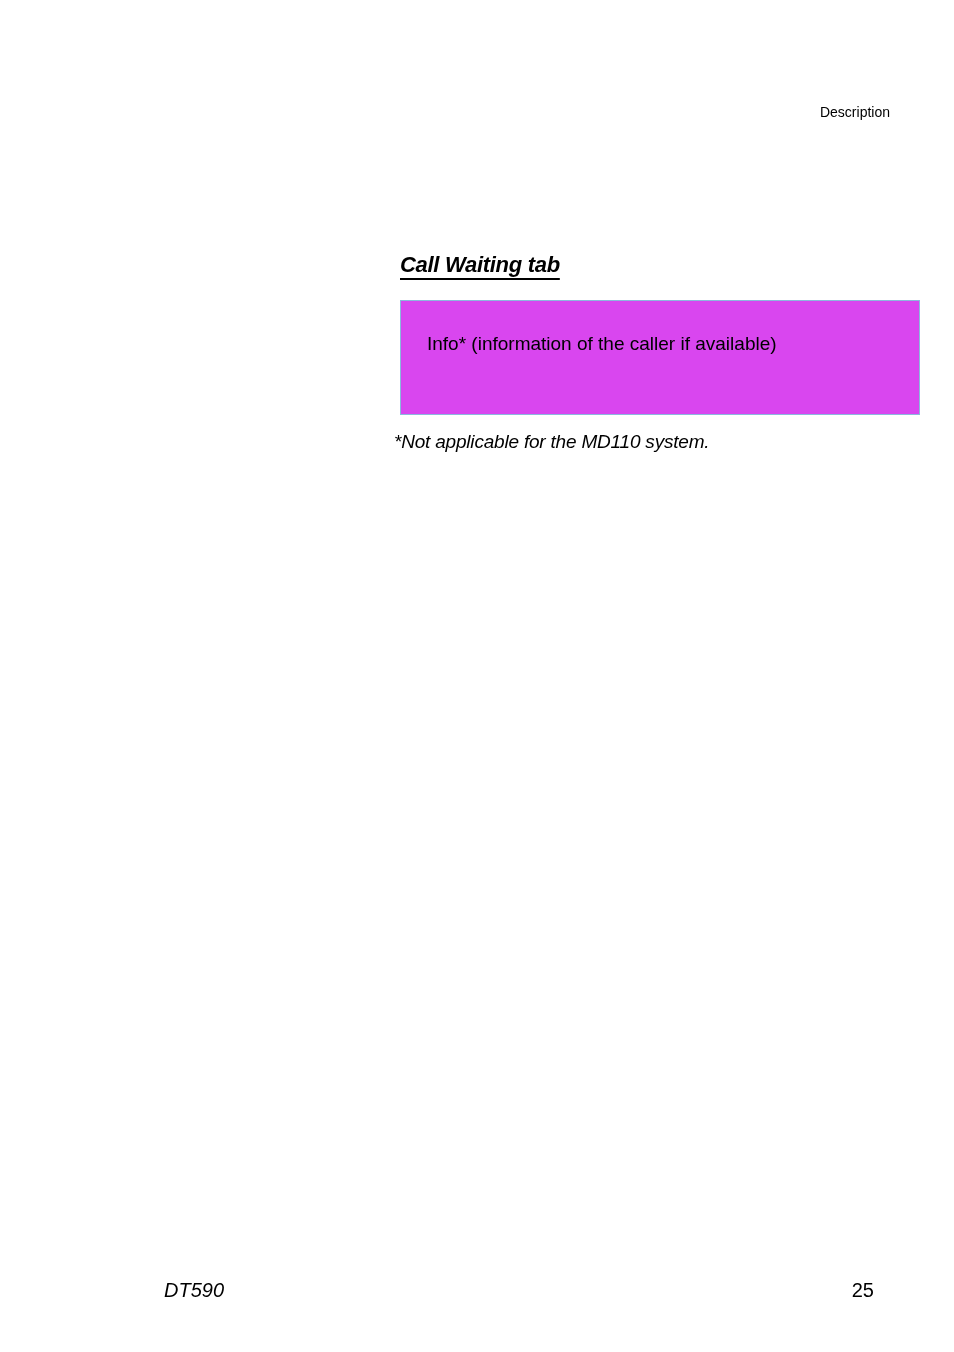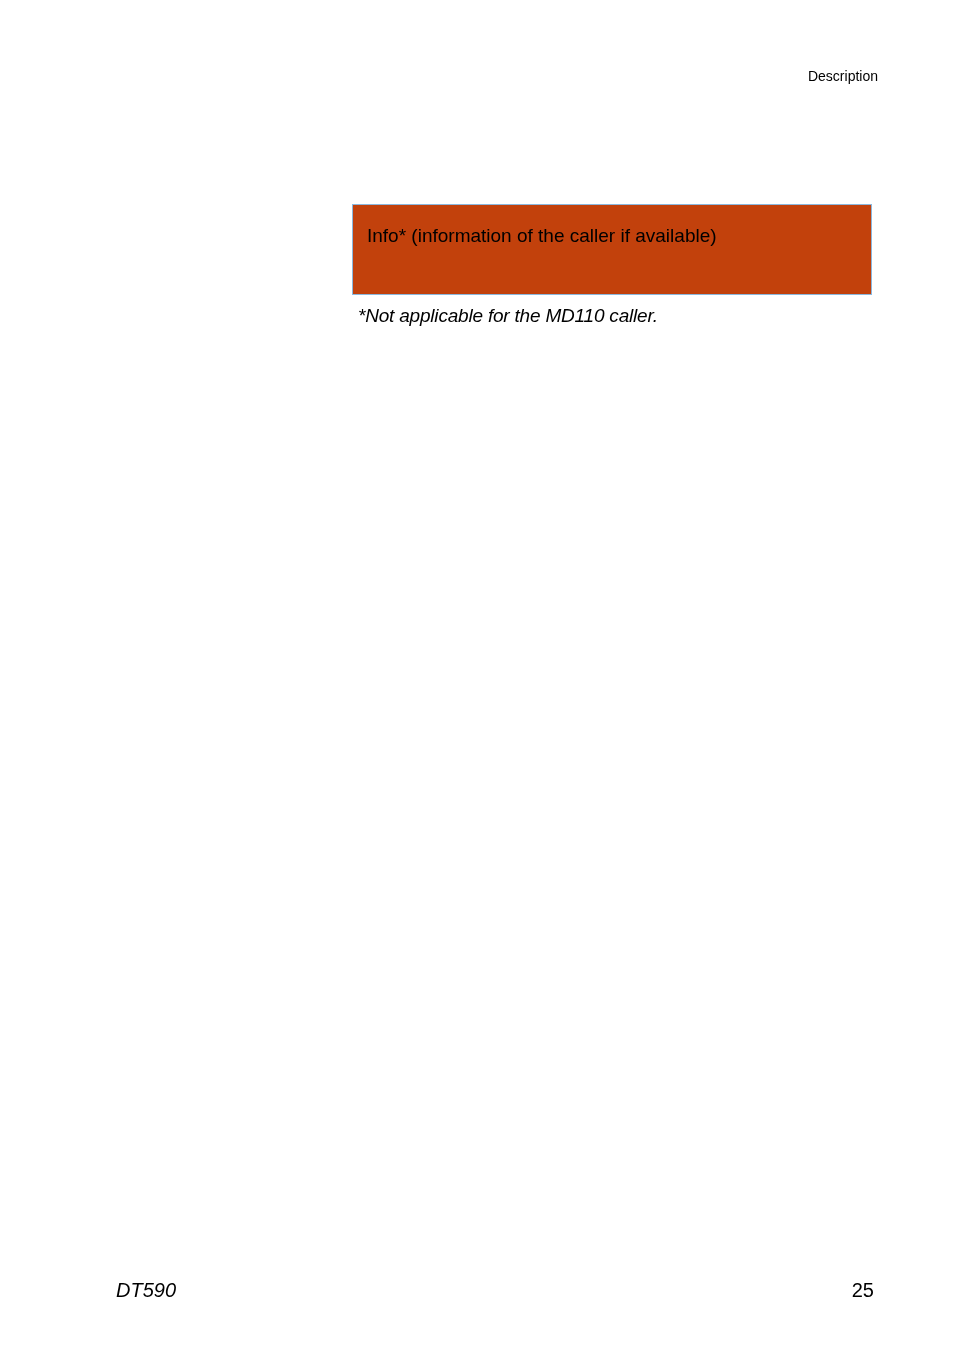--- a/index.html
+++ b/index.html
@@ -1,16 +1,16 @@
 <!DOCTYPE html>
 <html><head>
 <meta charset="utf-8">
 <style>
   * {
-    margin: 4px;
+    margin: 16px;
     padding: 0;
     box-sizing: border-box;
   }
   body {
     width: 954px;
     height: 1352px;
     background: #ffffff;
     font-family: "Helvetica Neue", Helvetica, Arial, sans-serif;
     position: relative;
     color: #000;
@@ -32,21 +32,21 @@
   .section-heading {
     font-style: italic;
     font-weight: 600;
     font-size: 22px;
     text-decoration: underline;
     text-underline-offset: 6px;
     margin-bottom: 22px;
     letter-spacing: -0.3px;
   }
   .info-box {
-    background: #c2410c;
+    background: #d946ef;
     border: 1px solid #8bb8de;
     width: 520px;
     padding: 12px 10px 40px 10px;
     margin-bottom: 10px;
   }
   .info-box p {
     font-size: 19px;
     font-weight: 300;
     line-height: 1.55;
   }
@@ -75,24 +75,25 @@
     font-size: 20px;
     font-weight: 400;
   }
 </style>
 </head>
 <body>
 
 <div class="header-label">Description</div>
 
 <div class="content">
+  <div class="section-heading">Call Waiting tab</div>
 
   <div class="info-box">
     <p>Info* (information of the caller if available)</p>
   </div>
 
-  <div class="footnote">*Not applicable for the MD110 caller.</div>
+  <div class="footnote">*Not applicable for the MD110 system.</div>
 </div>
 
 <div class="footer">
   <span class="footer-left">DT590</span>
   <span class="footer-right">25</span>
 </div>
 
 </body></html>

